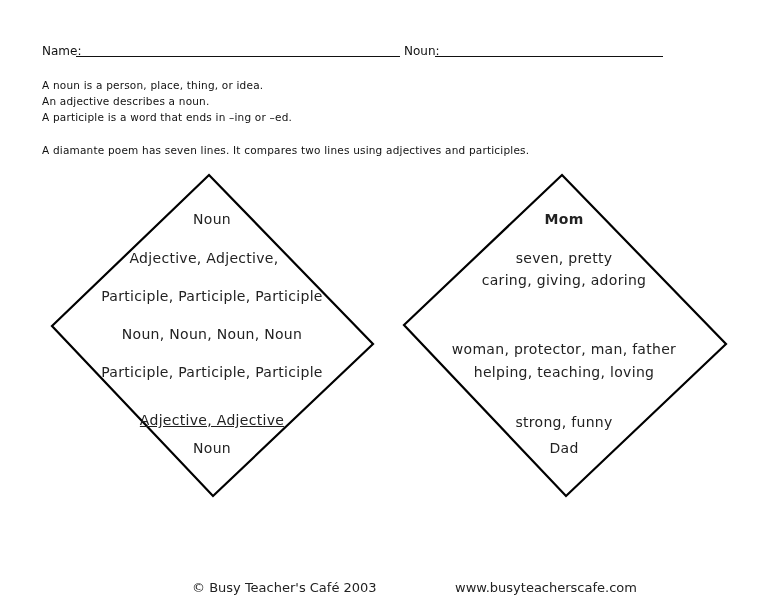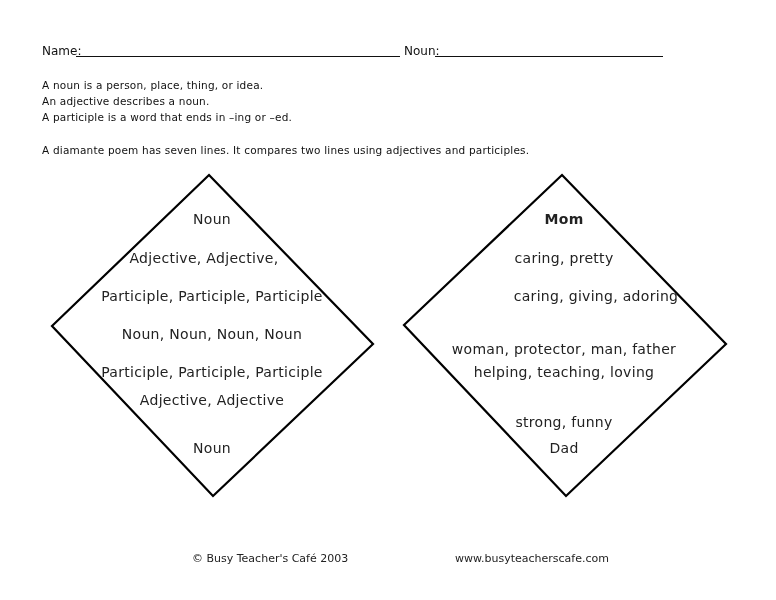--- a/index.html
+++ b/index.html
@@ -5,21 +5,21 @@
     html, body { margin: 0; padding: 0; background: #ffffff; }
     body { width: 776px; height: 600px; position: relative; overflow: hidden;
            font-family: "DejaVu Sans", sans-serif; color: #111; }
     .abs { position: absolute; white-space: nowrap; }
     .small { font-size: 10.5px; letter-spacing: 0.2px; }
     .field-label { font-size: 12px; }
     .line { position: absolute; border-bottom: 1px solid #111; height: 0; }
     svg.diamonds { position: absolute; left: 0; top: 0; }
     .poem-line { position: absolute; transform: translateX(-50%); font-size: 14px;
                  white-space: nowrap; letter-spacing: 0.3px; color: #222; }
-    .footer { font-size: 11px; color: #222; }
+    .footer { font-size: 13px; color: #222; margin-top: 28px; }
   </style>
 </head>
 <body>
 
 <span class="abs field-label" style="left:42px; top:44px;">Name:</span>
 <div class="line" style="left:76px; top:56px; width:324px;"></div>
 <span class="abs field-label" style="left:404px; top:44px;">Noun:</span>
 <div class="line" style="left:435px; top:56px; width:228px;"></div>
 
 <div>
@@ -34,28 +34,28 @@
   <polygon points="209,175 373,344 213,496 52,326" fill="none" stroke="#000" stroke-width="2.2" stroke-linejoin="miter"></polygon>
   <polygon points="562,175 726,344 566,496 404,325" fill="none" stroke="#000" stroke-width="2.2" stroke-linejoin="miter"></polygon>
 </svg>
 
 <div>
   <span class="poem-line" style="left:212px; top:211px;">Noun</span>
   <span class="poem-line" style="left:204px; top:250px;">Adjective, Adjective,</span>
   <span class="poem-line" style="left:212px; top:288px;">Participle, Participle, Participle</span>
   <span class="poem-line" style="left:212px; top:326px;">Noun, Noun, Noun, Noun</span>
   <span class="poem-line" style="left:212px; top:364px;">Participle, Participle, Participle</span>
-  <span class="poem-line" style="left:212px; top:392px;">Adjective, Adjective</span>
+  <span class="poem-line" style="left:212px; top:412px;text-decoration:underline;">Adjective, Adjective</span>
   <span class="poem-line" style="left:212px; top:440px;">Noun</span>
 </div>
 
 <div>
   <span class="poem-line" style="left:564px; top:211px;font-weight:bold;">Mom</span>
-  <span class="poem-line" style="left:564px; top:250px;">caring, pretty</span>
-  <span class="poem-line" style="left:564px; top:288px;margin-left:32px;">caring, giving, adoring</span>
+  <span class="poem-line" style="left:564px; top:250px;">seven, pretty</span>
+  <span class="poem-line" style="left:564px; top:272px;">caring, giving, adoring</span>
   <span class="poem-line" style="left:564px; top:341px;">woman, protector, man, father</span>
   <span class="poem-line" style="left:564px; top:364px;">helping, teaching, loving</span>
   <span class="poem-line" style="left:564px; top:402px;margin-top:12px;">strong, funny</span>
   <span class="poem-line" style="left:564px; top:440px;">Dad</span>
 </div>
 
 <span class="abs footer" style="left:192px; top:552px;">© Busy Teacher's Café  2003</span>
 <span class="abs footer" style="left:455px; top:552px;">www.busyteacherscafe.com</span>
 
 </body></html>

